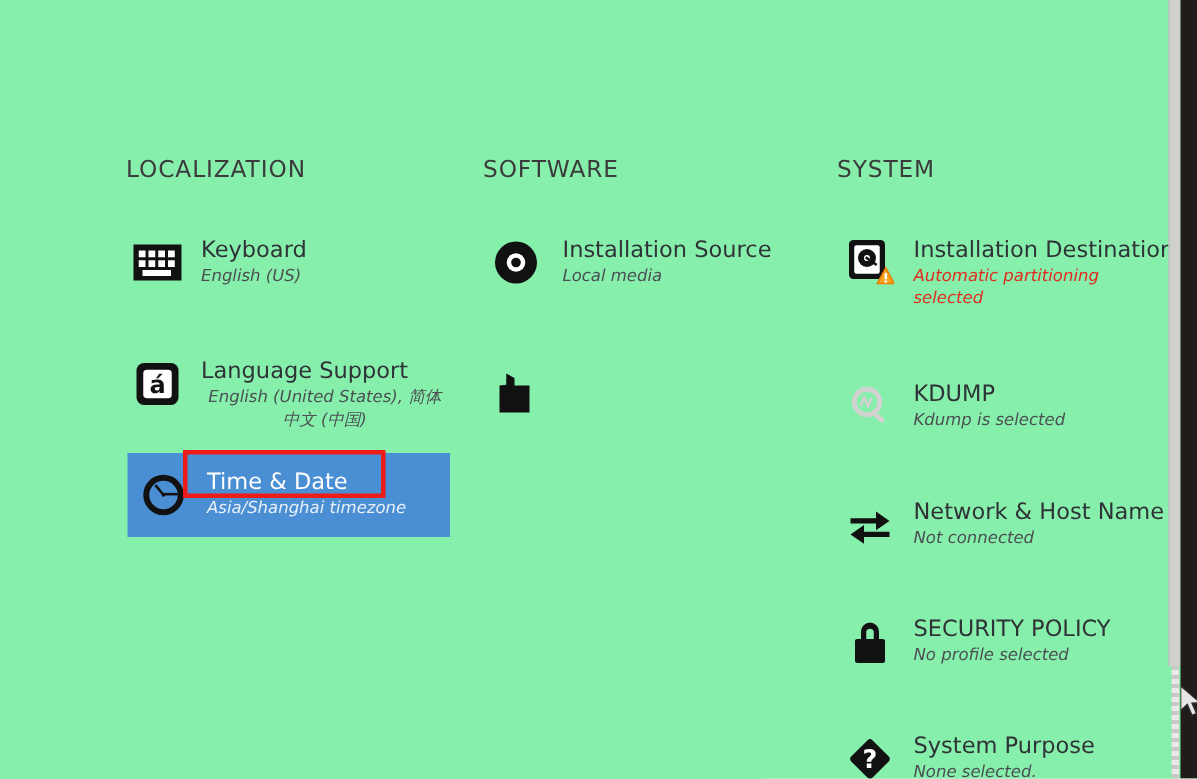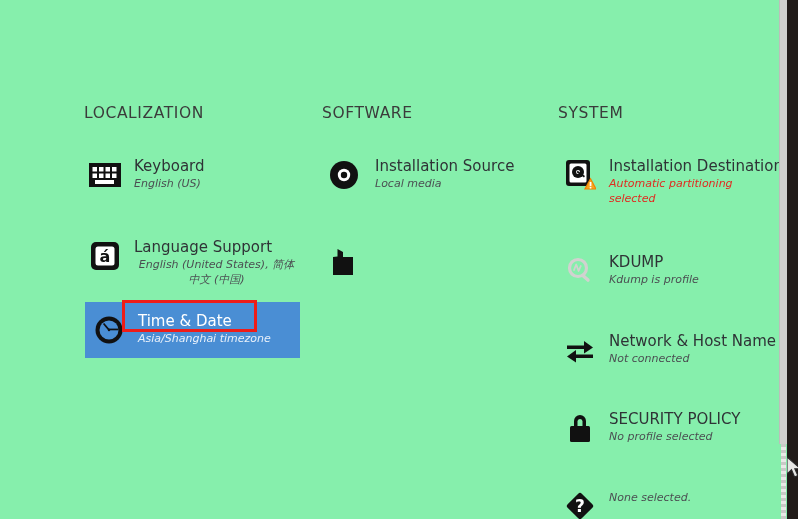--- a/index.html
+++ b/index.html
@@ -277,21 +277,21 @@
       <div class="spoke r-kdump">
         <div class="spoke-icon">
           <svg width="30" height="30" viewBox="0 0 30 30">
             <circle cx="13" cy="12" r="8.5" fill="none" stroke="#d2d2d0" stroke-width="3.2"></circle>
             <rect x="17.5" y="17.5" width="10" height="3.4" rx="1.7" fill="#d2d2d0" transform="rotate(42 18 18)"></rect>
             <path d="M9 14 L11.2 8.5 L13.6 15 L15.8 10" fill="none" stroke="#d2d2d0" stroke-width="1.8" stroke-linejoin="round" stroke-linecap="round"></path>
           </svg>
         </div>
         <div class="spoke-text">
           <div class="spoke-title">KDUMP</div>
-          <div class="spoke-sub">Kdump is profile</div>
+          <div class="spoke-sub">Kdump is selected</div>
         </div>
       </div>
 
       <div class="spoke r-network">
         <div class="spoke-icon">
           <svg width="32" height="26" viewBox="0 0 32 26">
             <path d="M3 8.5 L20 8.5 L20 4 L29 10.4 L20 16.5 L20 12 L3 12 Z" fill="#111"></path>
             <path d="M29 17.5 L12 17.5 L12 13 L3 19.4 L12 25.5 L12 21 L29 21 Z" fill="#111"></path>
           </svg>
         </div>
@@ -315,20 +315,21 @@
       </div>
 
       <div class="spoke r-syspurpose">
         <div class="spoke-icon">
           <svg width="32" height="32" viewBox="0 0 32 32">
             <rect x="6" y="6" width="20" height="20" rx="2.5" fill="#111" transform="rotate(45 16 16)"></rect>
             <text x="16" y="22" font-family="DejaVu Sans, sans-serif" font-size="17" font-weight="700" fill="#fff" text-anchor="middle">?</text>
           </svg>
         </div>
         <div class="spoke-text">
+          <div class="spoke-title">System Purpose</div>
           <div class="spoke-sub">None selected.</div>
         </div>
       </div>
     </div>
   </div>
 
   <div class="annot-rect"></div>
 
   <div class="scroll-track"></div>
   <div class="scroll-thumb"></div>

